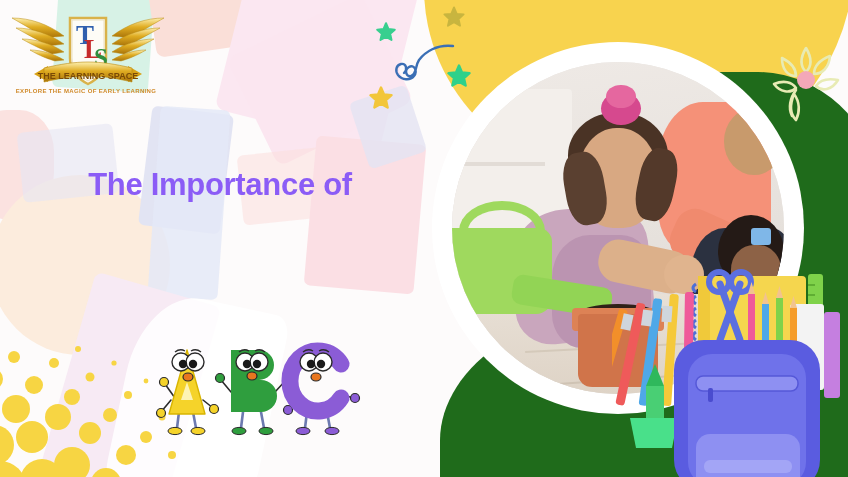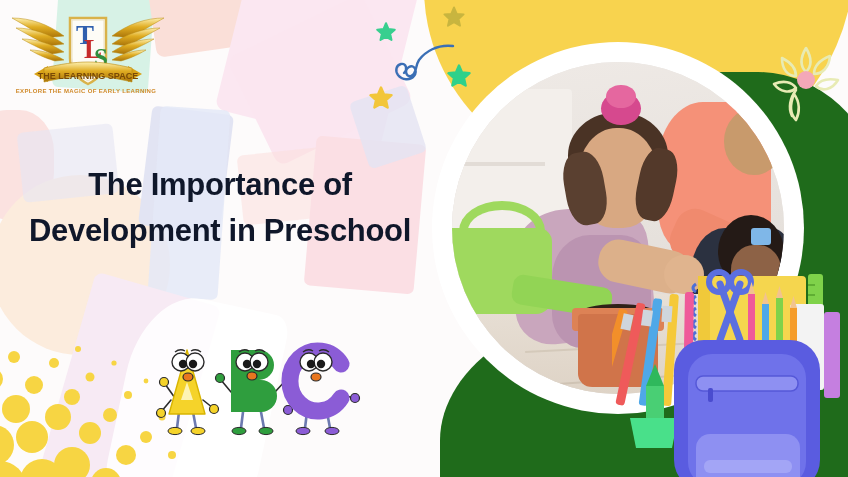--- a/index.html
+++ b/index.html
@@ -160,21 +160,21 @@
     position:absolute; left:10px; top:88px; width:152px;
     text-align:center; font-size:6px; letter-spacing:.35px;
     color:#d08a2a; font-weight:700; font-family:"Liberation Sans", sans-serif;
     white-space:nowrap;
   }
 
   
   .headline {
     position:absolute; left:10px; top:162px; width:420px;
     text-align:center;
-    color:#0f172a;
+    color:#8b5cf6;
     font-family:"Liberation Sans", sans-serif;
     font-weight:bold;
     font-size:31px;
     line-height:46px;
     letter-spacing:-.3px;
   }
   .headline .ln { display:block; white-space:nowrap; }
 
   
   .abc { position:absolute; left:155px; top:336px; width:210px; height:100px; }
@@ -397,21 +397,20 @@
 
     <path d="M26 72 L40 64 L40 80 Z" fill="#d9a216"></path>
     <path d="M134 72 L120 64 L120 80 Z" fill="#d9a216"></path>
     <path d="M36 66 C70 58 90 58 124 66 L124 80 C90 72 70 72 36 80 Z" fill="url(#gold)" stroke="#b98a10" stroke-width=".6"></path>
     <text x="80" y="77" text-anchor="middle" font-family="'Liberation Sans', sans-serif" font-size="9" font-weight="bold" fill="#7a4a06">THE LEARNING SPACE</text>
   </svg>
   <div class="logo-tag">EXPLORE THE MAGIC OF EARLY LEARNING</div>
 
   <div class="headline">
     <span class="ln">The Importance of</span>
-    <span class="ln">Development in Preschool</span>
   </div>
 
   <svg class="abc" viewBox="0 0 210 100">
 
     <g>
       <g stroke="#2b2b2b" stroke-width="1.6" fill="none" stroke-linecap="round">
         <path d="M16 64 L6 76"></path>
           <path d="M20 62 L10 48"></path>
         <path d="M48 64 L58 72"></path>
       </g>

